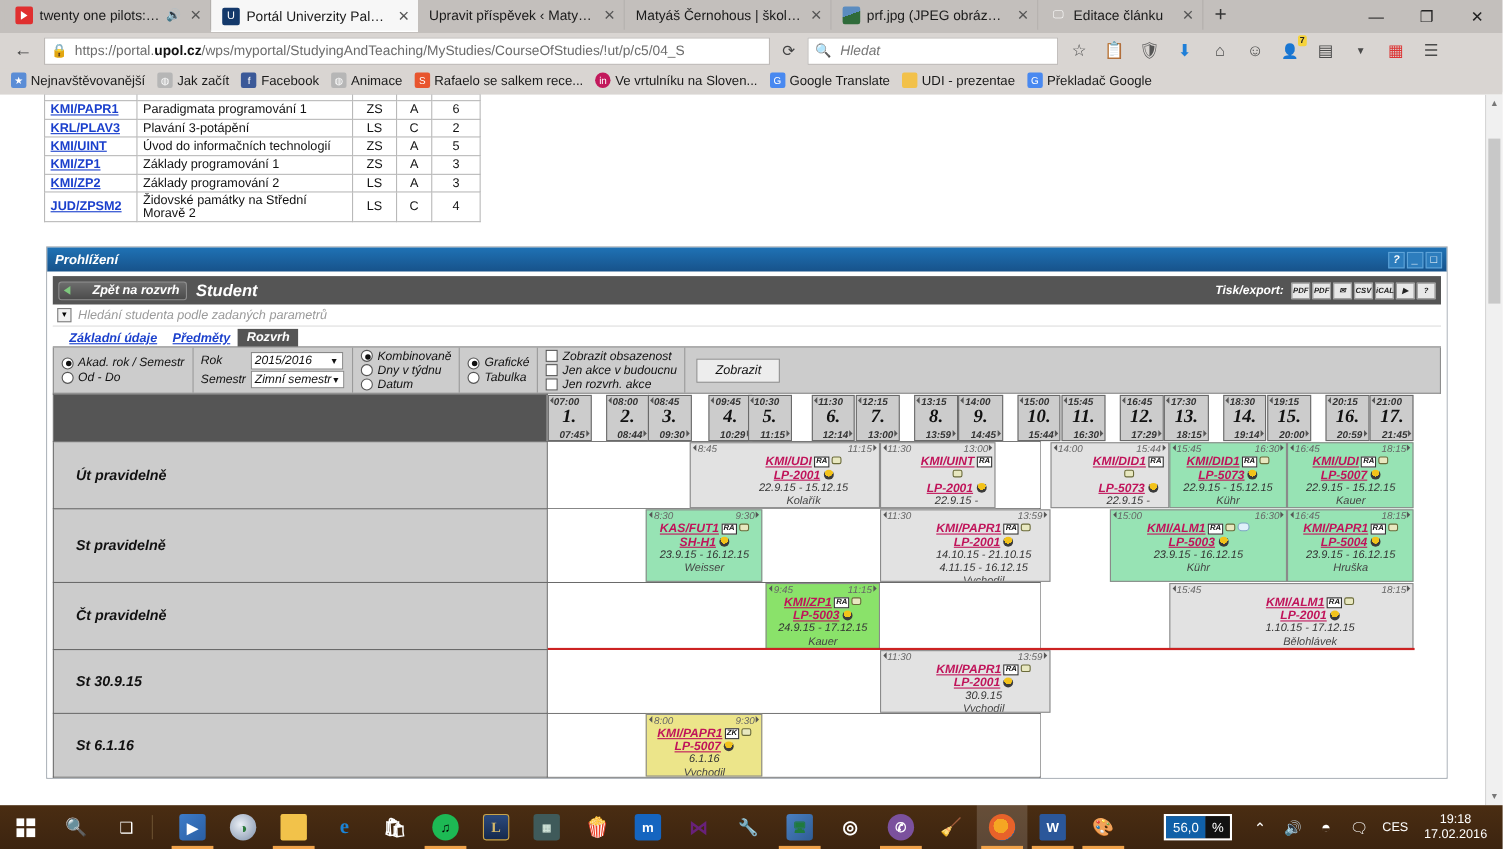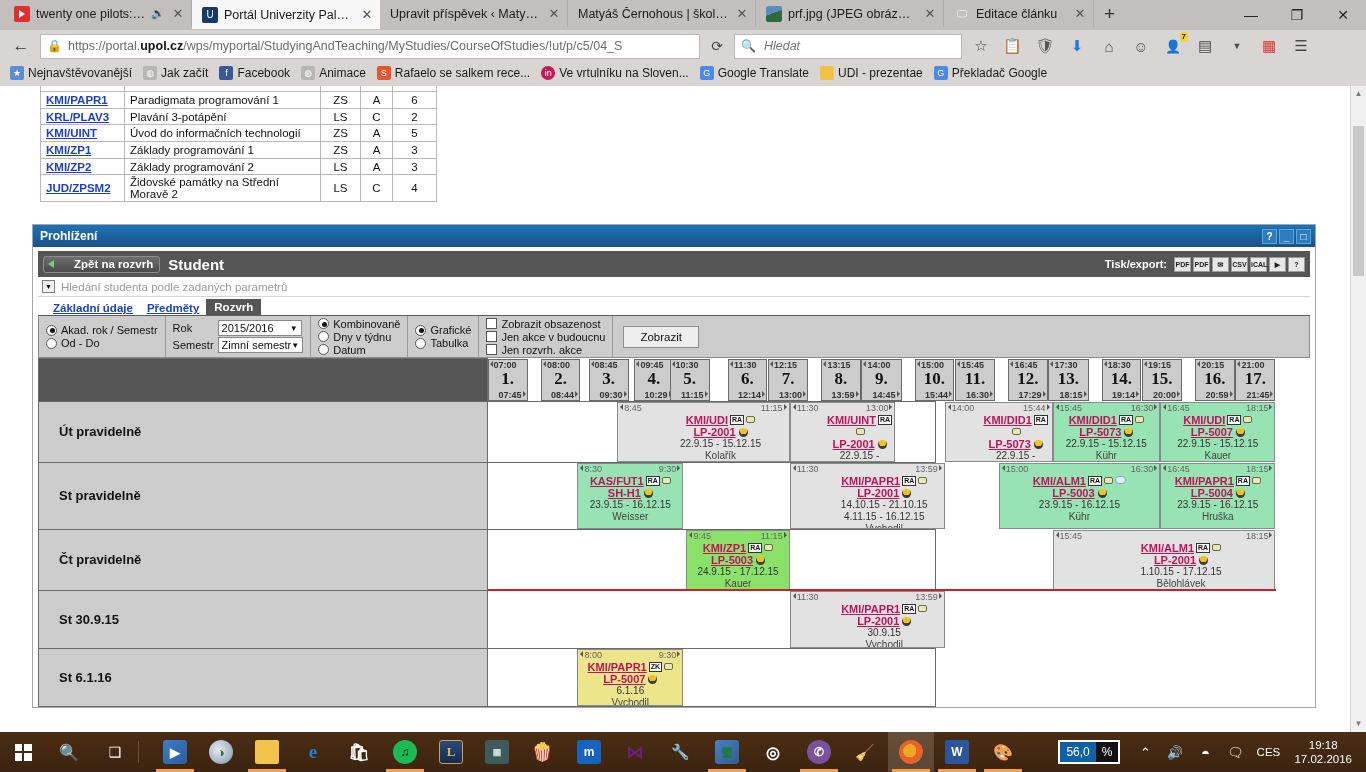--- a/index.html
+++ b/index.html
@@ -67,21 +67,21 @@
   #coursetbl td.c-code { width:84px; }
   #coursetbl td.c-name { width:196px; }
   #coursetbl td.c-sem { width:40px; text-align:center; }
   #coursetbl td.c-t { width:32px; text-align:center; }
   #coursetbl td.c-cr { width:44px; text-align:center; }
   #coursetbl a { color:#1a3fcc; font-weight:bold; text-decoration:underline; }
 
   #sep { height:22px; }
 
   
-  #portlet { margin:0 34px 0 32px; border:1px solid #9fa6ad; }
+  #portlet { margin:0 34px 0 42px; border:1px solid #9fa6ad;font-style:italic; }
   #pl-head { height:22px; background:linear-gradient(#1f72b5,#17528a); display:flex; align-items:center;
              padding:0 4px 0 7px; color:#fff; font-weight:bold; font-size:12px; }
   #pl-head .sp { flex:1; }
   #pl-head .wb { width:15px; height:15px; margin-left:2px; background:#2d7dbd; border:1px solid #5ea3d8;
                  color:#fff; font-size:10px; line-height:13px; text-align:center; }
 
   #pl-body { background:#fff; padding:4px 5px 0 5px; }
 
   #stu-head { height:26px; background:#555; display:flex; align-items:center; padding:0 5px; }
   #stu-back { background:linear-gradient(#6d6d6d,#4b4b4b); border:1px solid #8d8d8d; border-radius:3px;
@@ -462,21 +462,21 @@
                       <div class="hcell" style="position: absolute; left: 0px; width: 40.0678px; top: 0px; border: 1px solid rgb(106, 106, 106);">
                         <span class="hs"><span class="arrL"></span>07:00</span>
                         <span class="hn">1.</span>
                         <span class="he">07:45<span class="arrR"></span></span>
                       </div>
                       <div class="hcell" style="position: absolute; left: 53.4237px; width: 39.1774px; top: 0px; border: 1px solid rgb(106, 106, 106);">
                         <span class="hs"><span class="arrL"></span>08:00</span>
                         <span class="hn">2.</span>
                         <span class="he">08:44<span class="arrR"></span></span>
                       </div>
-                      <div class="hcell" style="position: absolute; left: 101px; width: 40.0678px; top: 0px; border: 1px solid rgb(106, 106, 106);">
+                      <div class="hcell" style="position: absolute; left: 91px; width: 40.0678px; top: 0px; border: 1px solid rgb(106, 106, 106);">
                         <span class="hs"><span class="arrL"></span>08:45</span>
                         <span class="hn">3.</span>
                         <span class="he">09:30<span class="arrR"></span></span>
                       </div>
                       <div class="hcell" style="position: absolute; left: 146.915px; width: 39.1774px; top: 0px; border: 1px solid rgb(106, 106, 106);">
                         <span class="hs"><span class="arrL"></span>09:45</span>
                         <span class="hn">4.</span>
                         <span class="he">10:29<span class="arrR"></span></span>
                       </div>
                       <div class="hcell" style="position: absolute; left: 182px; width: 40.0678px; top: 0px; border: 1px solid rgb(106, 106, 106);">

